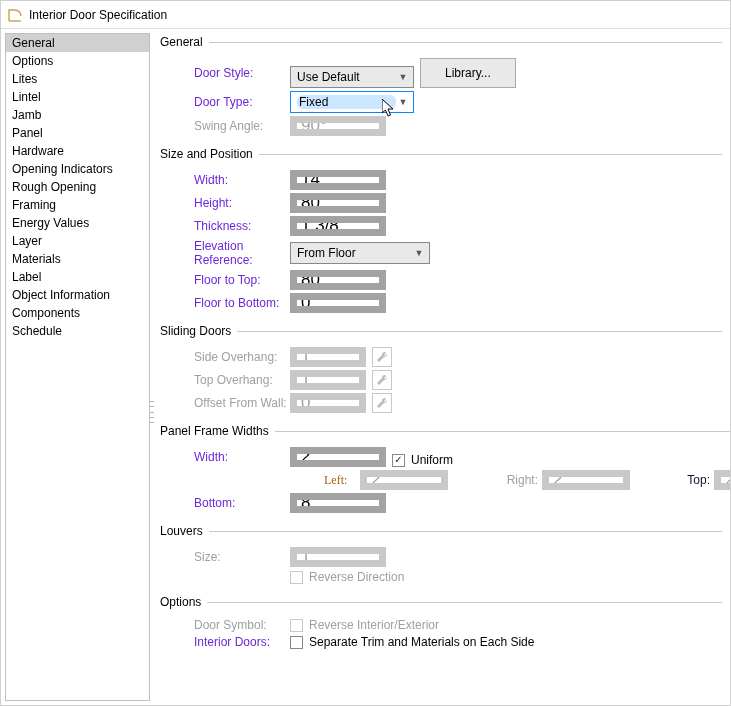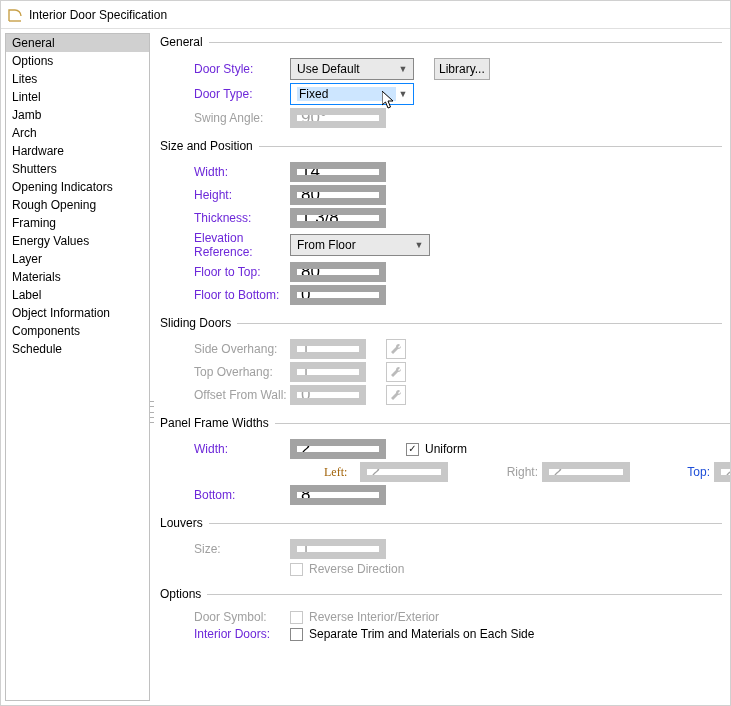--- a/index.html
+++ b/index.html
@@ -77,21 +77,21 @@
     display: flex;
     align-items: center;
     margin: 3px 0;
   }
   .label {
     width: 130px;
     padding-left: 34px;
     color: #6d28d9;
   }
   .label.disabled { color: #a0a0a0; }
-  .field { display: flex; align-items: center; gap: 20px; }
+  .field { display: flex; align-items: flex-end; gap: 6px; }
   input[type="text"].tb {
     height: 20px;
     border: 7px solid #a3a3a3;
     padding: 0 4px;
     width: 96px;
     font-family: inherit;
     font-size: 17px;
     background: #fff;
   }
   input[type="text"].tb:disabled {
@@ -111,34 +111,35 @@
     cursor: default;
   }
   .select.highlight {
     border-color: #0a84ff;
     background: #fff;
   }
   .select .seltxt { flex: 1; }
   .select.highlight .seltxt {
     background: #cde6ff;
     padding: 0 2px;
+    border-radius: 6px;
   }
   .select .arrow {
     width: 14px;
     display: flex;
     justify-content: center;
     align-items: center;
     color: #555;
     font-size: 9px;
   }
   .btn {
-    height: 22px;
+    height: 30px;
     border: 1px solid #aaa;
     background: #e9e9e9;
-    padding: 0 4px;
+    padding: 0 24px;
     display: inline-flex;
     align-items: center;
     cursor: default;
   }
   .checkbox {
     display: inline-flex;
     align-items: center;
     gap: 6px;
   }
   .cbox {
@@ -169,21 +170,21 @@
     z-index: 10;
   }
   .subrow {
     display: flex;
     align-items: center;
     margin: 3px 0 3px 164px;
     gap: 4px;
   }
   .sublabel { color: #a16207; width: 32px; font-family: Liberation Serif, serif; }
   .sublabel-r { color: #a0a0a0; width: 40px; text-align: right; margin-left: 46px; }
-  .sublabel-t { color: #1d4ed8; width: 30px; text-align: right; margin-left: 46px; }
+  .sublabel-t { color: #0f172a; width: 30px; text-align: right; margin-left: 46px; }
   .grab {
     position: absolute;
     left: 149px;
     top: 372px;
     width: 6px; height: 22px;
     display: flex; flex-direction: column; justify-content: space-between;
     pointer-events: none;
   }
   .grab span { width:4px; height:1px; background:#b0b0b0; }
 </style>
@@ -201,23 +202,22 @@
     <span>Interior Door Specification</span>
   </div>
 
   <div class="content">
     <div class="sidebar" id="sidebar">
         <div class="sidebar-item selected">General</div>
         <div class="sidebar-item">Options</div>
         <div class="sidebar-item">Lites</div>
         <div class="sidebar-item">Lintel</div>
         <div class="sidebar-item">Jamb</div>
-        <div class="sidebar-item">Arch</div>
+        <div class="sidebar-item">Panel</div>
         <div class="sidebar-item">Hardware</div>
-        <div class="sidebar-item">Shutters</div>
         <div class="sidebar-item">Opening Indicators</div>
         <div class="sidebar-item">Rough Opening</div>
         <div class="sidebar-item">Framing</div>
         <div class="sidebar-item">Energy Values</div>
         <div class="sidebar-item">Layer</div>
         <div class="sidebar-item">Materials</div>
         <div class="sidebar-item">Label</div>
         <div class="sidebar-item">Object Information</div>
         <div class="sidebar-item">Components</div>
         <div class="sidebar-item">Schedule</div>

